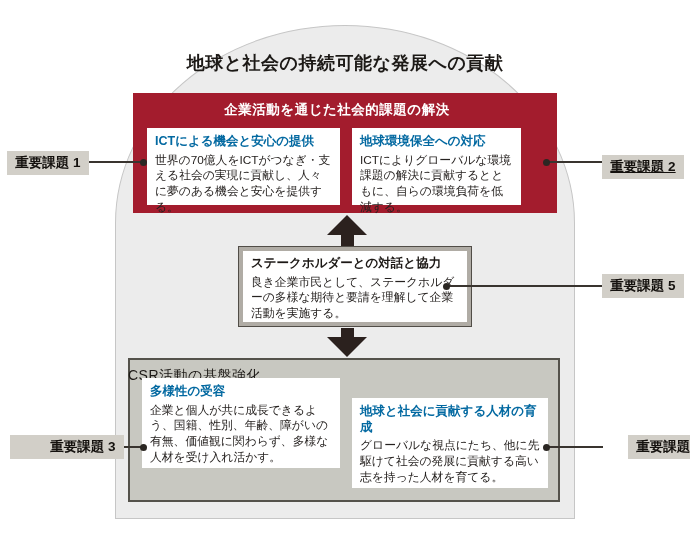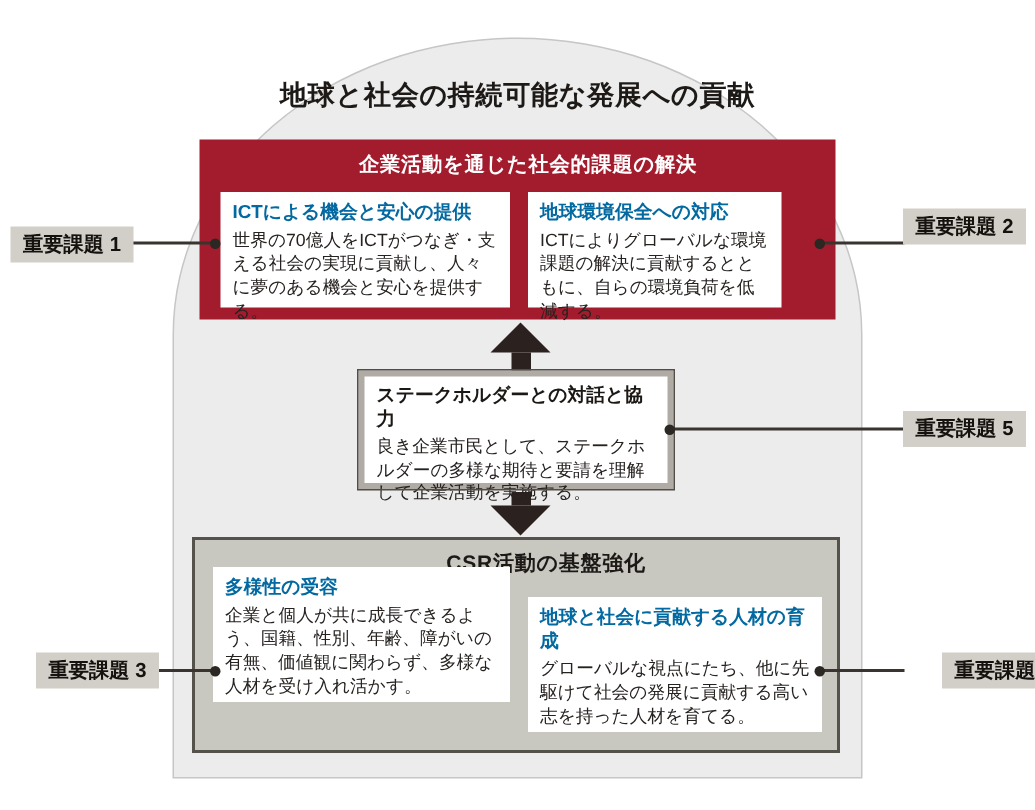--- a/index.html
+++ b/index.html
@@ -18,66 +18,66 @@
   }
   .dome-title{
     position:absolute;left:115px;top:51px;width:460px;
     text-align:center;font-size:18px;font-weight:bold;color:#1c1916;
     letter-spacing:0.5px;
   }
 
   
   .red-box{position:absolute;left:133px;top:93px;width:424px;height:120px;background:#a31c2d;}
   .red-title{
-    position:absolute;left:140px;top:101px;width:424px;text-align:center;
+    position:absolute;left:125px;top:101px;width:424px;text-align:center;
     font-size:13.5px;font-weight:bold;color:#ffffff;letter-spacing:0.5px;
   }
 
   
   .wbox{
     position:absolute;background:#ffffff;box-sizing:border-box;
     padding:6px 8px 5px 8px;color:#262220;
   }
   .wbox .bt{font-size:12.5px;font-weight:bold;color:#0369a1;margin:0 0 3px 0;line-height:1.25;}
   .wbox .bb{font-size:11.8px;line-height:1.34;margin:0;}
 
   .wb1{left:147px;top:128px;width:193px;height:77px;}
   .wb2{left:352px;top:128px;width:169px;height:77px;}
   .wb3{left:142px;top:378px;width:198px;height:90px;}
   .wb4{left:352px;top:398px;width:196px;height:90px;}
 
   
   .mid-box{
-    position:absolute;left:239px;top:247px;width:210px;height:79px;
+    position:absolute;left:239px;top:247px;width:232px;height:79px;
     background:#ffffff;box-sizing:border-box;
     border:4px solid #b0aca5;outline:1px solid #514d47;
     padding:5px 8px;color:#262220;
   }
   .mid-box .bt{font-size:12.5px;font-weight:bold;color:#1c1815;margin:0 0 3px 0;line-height:1.25;}
   .mid-box .bb{font-size:11.8px;line-height:1.32;margin:0;}
 
   
   .csr-box{
     position:absolute;left:128px;top:358px;width:432px;height:144px;
     background:#c8c8c1;border:2px solid #54524b;box-sizing:border-box;
   }
   .csr-title{
-    position:absolute;left:128px;top:367px;width:432px;text-align:center;
-    font-size:14px;font-weight:bold;color:#1c1916;letter-spacing:0.5px;margin-left:20px;
+    position:absolute;left:128px;top:367px;width:432px;text-align:left;
+    font-size:14px;font-weight:normal;color:#1c1916;letter-spacing:0.5px;
   }
 
   
   .issue-label{
     position:absolute;width:82px;height:24px;background:#d2cfc8;
     display:flex;align-items:center;justify-content:center;
     font-size:13.5px;font-weight:bold;color:#14110e;white-space:nowrap;
   }
   .il1{left:7px;top:151px;}
-  .il2{left:602px;top:139px;}
-  .il3{left:24px;top:435px;}
+  .il2{left:602px;top:155px;text-decoration:underline;}
+  .il3{left:10px;top:435px;padding-left:32px;}
   .il4{left:602px;top:435px;margin-left:26px;}
   .il5{left:602px;top:274px;}
 
   
   .conn{position:absolute;height:2px;background:#39342f;}
   .c1{left:88px;top:161px;width:56px;}
   .c2{left:545px;top:161px;width:58px;}
   .c3{left:88px;top:446px;width:56px;}
   .c4{left:546px;top:446px;width:57px;}
   .c5{left:446px;top:285px;width:157px;}

